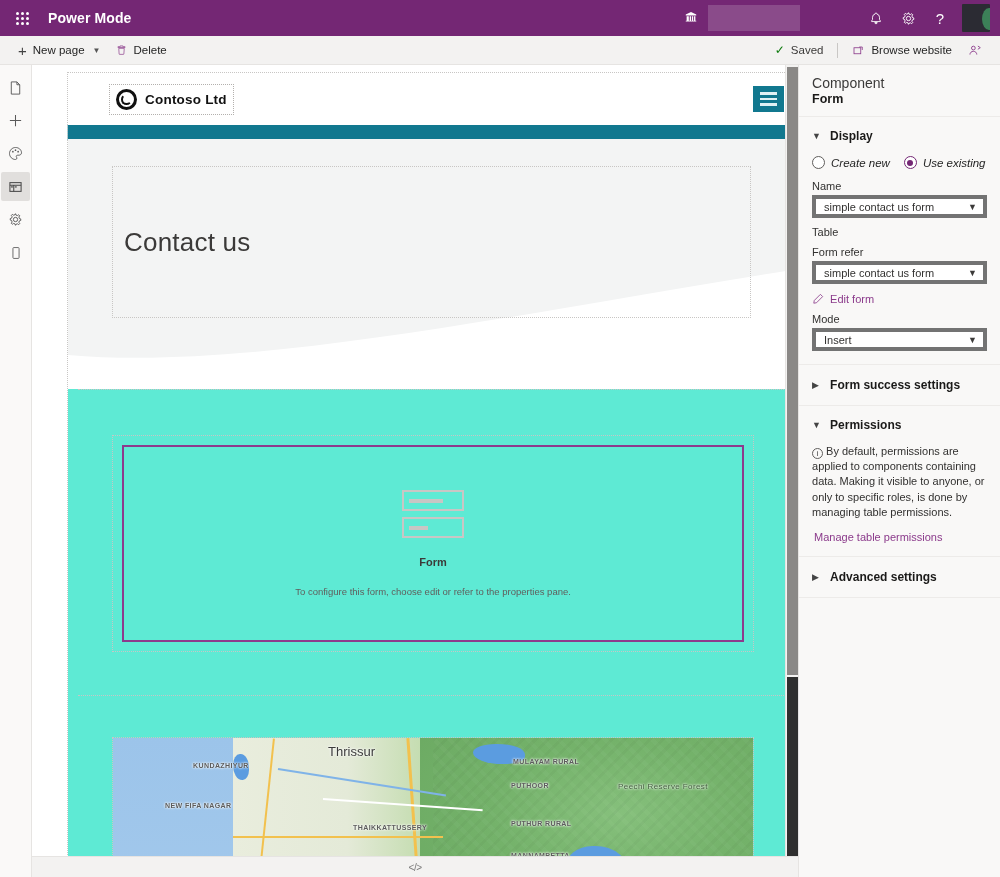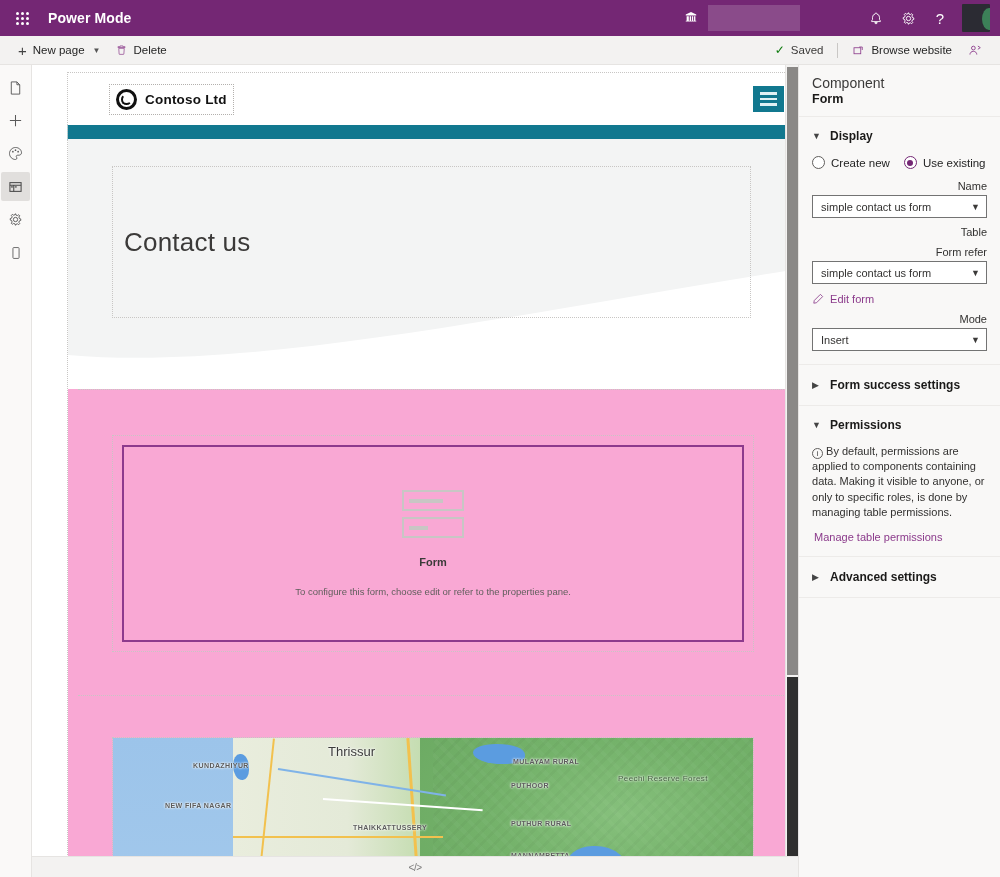--- a/index.html
+++ b/index.html
@@ -47,21 +47,21 @@
   .rail { width: 35px; background:#faf9f8; border-right:1px solid #e6e4e2; padding-top:8px;
           display:flex; flex-direction:column; align-items:center; gap:4px; }
   .rail-btn { width:29px; height:29px; display:flex; align-items:center; justify-content:center;
               cursor:pointer; border-radius:2px; color:#5a5a5a; }
   .rail-btn.active { background:#e1dfdd; }
 
   
   .canvas-col { flex:1; background:#ffffff; position:relative; display:flex; flex-direction:column;
                 border-right:1px solid #e6e4e2; }
   .canvas-pad { flex:1; position:relative; overflow:hidden; background:#fff; padding: 8px 0 0 36px; }
-  .page-frame { position:relative; width: 730px; height: 100%; background:#f9a8d4;
+  .page-frame { position:relative; width: 730px; height: 100%; background:#5eead4;
                 outline:1px dotted #c8c6c4; }
 
   .site-header { height:52px; background:#fff; display:flex; align-items:center;
                  padding: 0 14px 0 42px; position:relative; }
   .logo-box { display:flex; align-items:center; gap:8px; outline:1px dotted #b3b0ad; padding:4px 6px; }
   .logo-mark { width:21px; height:21px; border-radius:50%; border:3px solid #111; position:relative; }
   .logo-mark::after { content:""; position:absolute; inset:2px; border-radius:50%;
                       border:2px solid #111; border-top-color:transparent; border-right-color:transparent; }
   .logo-text { font-size:13.5px; font-weight:700; color:#111; letter-spacing:.2px; }
   .hamburger { margin-left:auto; width:31px; height:26px; background:#11788f;
@@ -132,27 +132,27 @@
   .props { width: 220px; background:#f9f8f7; display:flex; flex-direction:column;
            font-size:11.5px; color:#242424; overflow:hidden; }
   .props-head { padding:10px 13px 10px; border-bottom:1px solid #edebe9; }
   .props-kicker { font-size:14px; color:#3b3a39; }
   .props-title { font-size:12.5px; font-weight:700; color:#1b1a19; margin-top:1px; }
   .sect { border-bottom:1px solid #edebe9; padding: 9px 13px 13px; }
   .sect-head { display:flex; align-items:center; gap:8px; cursor:pointer; padding: 3px 0 6px; }
   .chev { font-size:9px; color:#444; width:10px; display:inline-block; }
   .sect-name { font-size:12px; font-weight:700; color:#1b1a19; }
   .radio-row { display:flex; align-items:center; gap:14px; margin: 7px 0 11px; }
-  .radio { display:flex; align-items:center; gap:6px; cursor:pointer; }
+  .radio { display:flex; align-items:center; gap:6px; cursor:pointer;font-style:italic; }
   .rb { width:13px; height:13px; border-radius:50%; border:1px solid #605e5c; background:#fff;
         display:inline-block; position:relative; }
   .rb.on { border:1px solid #742774; }
   .rb.on::after { content:""; position:absolute; inset:2.5px; border-radius:50%; background:#742774; }
-  .fld-label { font-size:11px; color:#323130; margin: 8px 0 3px; text-align: right; }
-  .fld { height:23px; background:#fff; border:1px solid #737373; display:flex; align-items:center;
+  .fld-label { font-size:11px; color:#323130; margin: 8px 0 3px; }
+  .fld { height:23px; background:#fff; border:4px solid #737373; display:flex; align-items:center;
          padding: 0 6px 0 8px; font-size:11px; color:#323130; cursor:pointer; }
   .fld .val { flex:1; overflow:hidden; white-space:nowrap; text-overflow:ellipsis; }
   .fld .ico { color:#3b3a39; font-size:9px; }
   .link { color:#8b3a8b; font-size:11px; display:flex; align-items:center; gap:6px;
           margin-top:9px; cursor:pointer; }
   .link.plain { margin-top:11px; padding-left:2px; }
   .perm-text { font-size:11px; color:#323130; line-height:1.38; margin-top:6px; }
   .info-ico { display:inline-block; width:11px; height:11px; border:1px solid #605e5c; border-radius:50%;
               font-size:8px; line-height:9px; text-align:center; color:#444; margin-right:3px; vertical-align:-1px; }
   .sect.collapsed { padding: 13px 13px; }
@@ -348,21 +348,21 @@
 
               <div class="m-lbl city" style="left:215px;top:6px;">Thrissur</div>
               <div class="m-lbl" style="left:80px;top:24px;">KUNDAZHIYUR</div>
               <div class="m-lbl" style="left:52px;top:64px;">NEW FIFA NAGAR</div>
               <div class="m-lbl" style="left:400px;top:20px;">MULAYAM RURAL</div>
               <div class="m-lbl" style="left:398px;top:44px;">PUTHOOR</div>
               <div class="m-lbl" style="left:398px;top:82px;">PUTHUR RURAL</div>
               <div class="m-lbl" style="left:240px;top:86px;">THAIKKATTUSSERY</div>
               <div class="m-lbl" style="left:398px;top:114px;">MANNAMPETTA</div>
 
-              <div class="m-lbl park" style="left:505px;top:36px;text-align:center;width:80px;">Peechi Reserve Forest</div>
+              <div class="m-lbl park" style="left:505px;top:44px;text-align:center;width:80px;">Peechi Reserve Forest</div>
             </div>
           </div>
         </div>
 
       </div>
 
       <div class="v-scroll">
         <div class="v-thumb"></div>
         <div class="v-thumb2"></div>
       </div>

